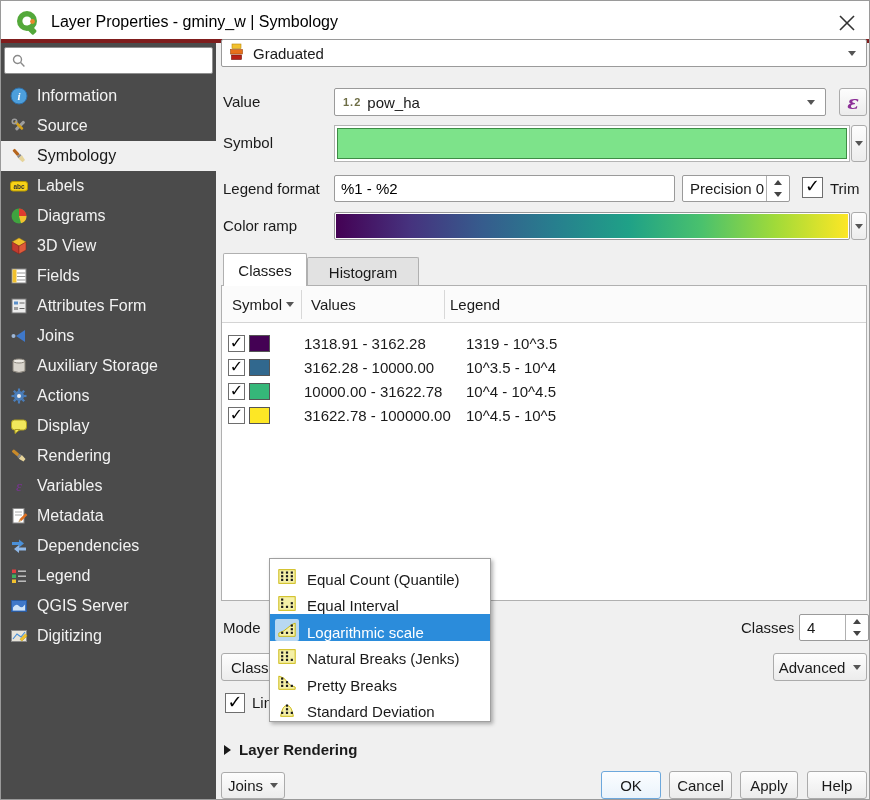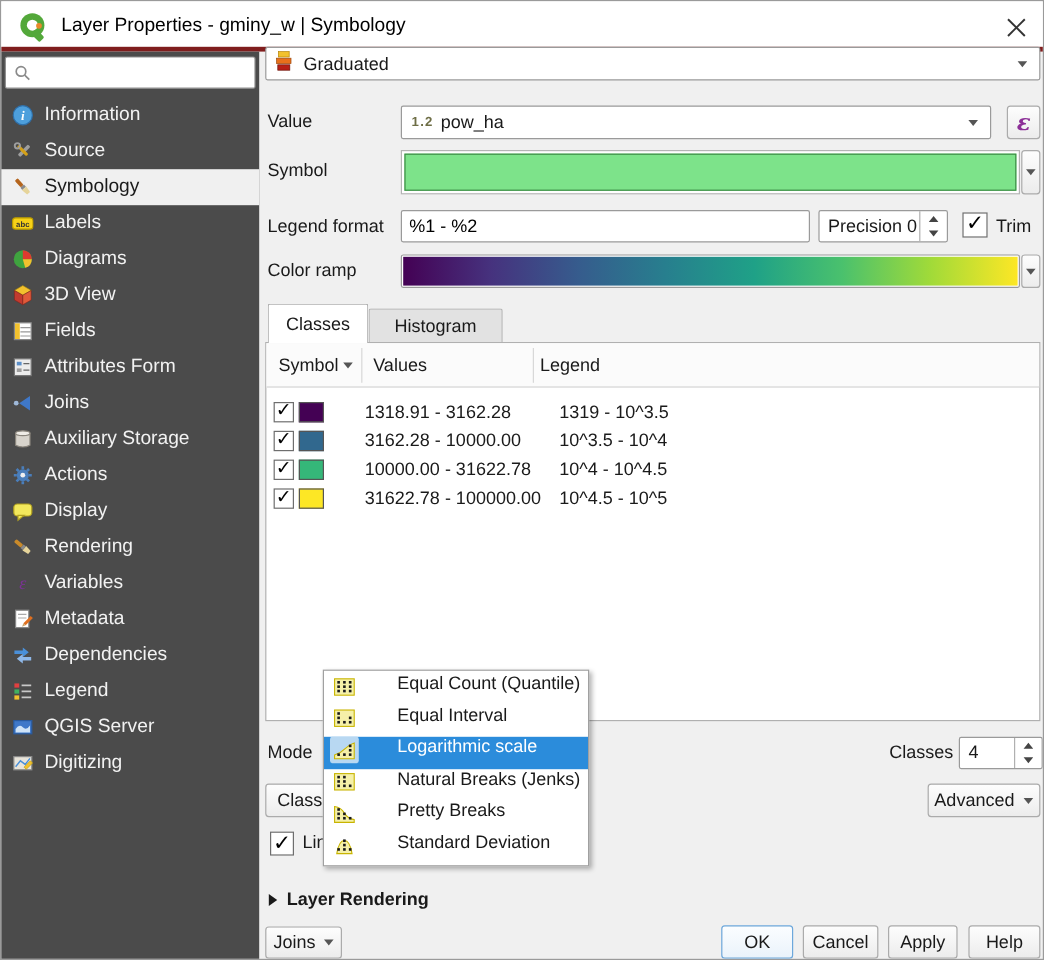--- a/index.html
+++ b/index.html
@@ -96,21 +96,21 @@
   .classes-spin .val { flex:1; padding-left:7px; line-height:25px; }
   .classify-btn { left:220px; top:652px; width:92px; height:28px; justify-content:flex-start; padding-left:9px; }
   .advanced-btn { left:772px; top:652px; width:94px; height:28px; }
   .advanced-btn .arr { margin-left:8px; }
   .link-check { position:absolute; left:224px; top:692px; width:20px; height:20px; }
   .link-label { left:251px; top:692px; line-height:20px; white-space:nowrap; }
 
   
   .mode-menu { position:absolute; left:268px; top:557px; width:222px; height:164px; background:#fff; border:1px solid #a0a0a0;
                box-shadow:2px 2px 4px rgba(0,0,0,.3); z-index:10; padding-top:2px; }
-  .menu-item { display:flex; align-items:flex-start; height:26.5px; padding-left:5px; cursor:pointer;gap:24px; }
+  .menu-item { display:flex; align-items:flex-end; height:26.5px; padding-left:5px; cursor:pointer; }
   .menu-item .m-icon { width:24px; height:22px; margin-right:8px; display:flex; align-items:center; justify-content:center; border-radius:2px; }
   .menu-item.selected { background:#2b8cdb; color:#fff; }
   .menu-item.selected .m-icon { background:#b8d8f2; }
 
   
   .expander { position:absolute; left:223px; top:744px; width:0; height:0;
               border-top:5px solid transparent; border-bottom:5px solid transparent; border-left:7px solid #1a1a1a; cursor:pointer; }
   .layer-rendering { left:238px; top:738px; font-weight:bold; line-height:21px; cursor:pointer; }
   .style-btn { left:220px; top:771px; width:64px; height:27px; }
   .style-btn .arr { margin-left:7px; }

